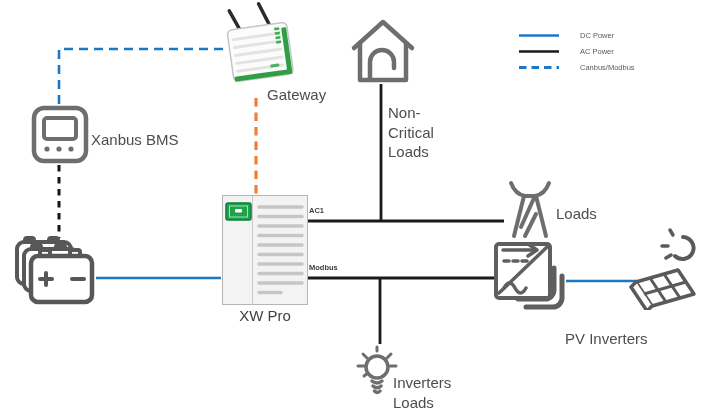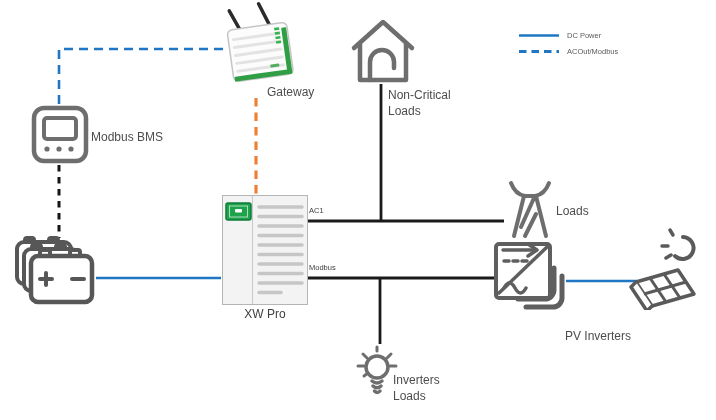--- a/index.html
+++ b/index.html
@@ -2,33 +2,33 @@
 <html><head>
 <meta charset="utf-8">
 <style>
   html,body{margin:0;padding:0;background:#fff;}
   .canvas{
     position:relative;width:716px;height:420px;background:#ffffff;
     font-family:"Liberation Sans", sans-serif;overflow:hidden;
   }
   .abs{position:absolute;}
   .label{
-    position:absolute;color:#4d4d4d;font-size:12px;line-height:1.3;
+    position:absolute;color:#4d4d4d;font-size:15px;line-height:1.3;
     white-space:normal;
   }
   .port-label{
-    position:absolute;color:#3d3d3d;font-size:7.5px;line-height:1;
+    position:absolute;color:#3d3d3d;font-size:7.5px;line-height:1;font-weight:bold;
   }
   .xwpro-label{
     position:absolute;left:222px;top:307px;width:86px;text-align:center;
-    color:#3f3f3f;font-size:12px;
+    color:#3f3f3f;font-size:15px;
   }
   .legend{position:absolute;left:518px;top:27px;}
   .legend-row{display:flex;align-items:center;height:16px;}
-  .legend-row .txt{color:#5a5a5a;font-size:7.5px;margin-left:7px;}
+  .legend-row .txt{color:#5a5a5a;font-size:7.5px;margin-left:20px;}
   svg{display:block;}
 </style>
 </head>
 <body>
 
 <div class="canvas">
 
   <svg class="abs" style="left:0;top:0" width="716" height="420" viewBox="0 0 716 420">
     <polyline points="59,104 59,49 226,49" fill="none" stroke="#1f77c4" stroke-width="2.6" stroke-dasharray="9 6"></polyline>
     <line x1="59" y1="165" x2="59" y2="238" stroke="#151515" stroke-width="3" stroke-dasharray="6.5 5.5"></line>
@@ -66,21 +66,21 @@
   </svg>
   <div class="label" style="left:267px;top:85px">Gateway</div>
 
   <svg class="abs" style="left:30px;top:104px" width="60" height="62" viewBox="0 0 60 62">
     <rect x="4" y="4" width="52" height="53" rx="10" fill="#ffffff" stroke="#6e6e6e" stroke-width="4.5"></rect>
     <rect x="14" y="14" width="32" height="21" rx="3" fill="#ffffff" stroke="#6e6e6e" stroke-width="4"></rect>
     <circle cx="17" cy="45" r="2.6" fill="#6e6e6e"></circle>
     <circle cx="29" cy="45" r="2.6" fill="#6e6e6e"></circle>
     <circle cx="41" cy="45" r="2.6" fill="#6e6e6e"></circle>
   </svg>
-  <div class="label" style="left:91px;top:130px">Modbus BMS</div>
+  <div class="label" style="left:91px;top:130px">Xanbus BMS</div>
 
   <svg class="abs" style="left:12px;top:232px" width="92" height="76" viewBox="0 0 92 76">
     <g stroke="#575757" fill="#ffffff" stroke-width="4" stroke-linejoin="round">
       <rect x="13" y="6" width="9" height="8" rx="2"></rect>
       <rect x="37" y="6" width="9" height="8" rx="2"></rect>
       <rect x="5" y="10" width="54" height="42" rx="7"></rect>
       <rect x="20" y="13" width="9" height="8" rx="2"></rect>
       <rect x="44" y="13" width="9" height="8" rx="2"></rect>
       <rect x="12" y="17" width="54" height="42" rx="7"></rect>
       <rect x="28" y="18" width="10" height="9" rx="2"></rect>
@@ -117,21 +117,21 @@
   <div class="port-label" style="left:309px;top:207px">AC1</div>
   <div class="port-label" style="left:309px;top:264px">Modbus</div>
 
   <svg class="abs" style="left:348px;top:14px" width="70" height="72" viewBox="0 0 70 72">
     <g fill="none" stroke="#6e6e6e" stroke-width="4.5" stroke-linecap="round" stroke-linejoin="round">
       <polyline points="6,34 35,8 64,34"></polyline>
       <path d="M12 30 V66 H58 V30"></path>
       <path d="M22 66 V48 a12 12 0 0 1 24 0 v6"></path>
     </g>
   </svg>
-  <div class="label" style="left:388px;top:88px;width:64px">Non-Critical Loads</div>
+  <div class="label" style="left:388px;top:103px;width:64px">Non-Critical Loads</div>
 
   <svg class="abs" style="left:504px;top:180px" width="54" height="60" viewBox="0 0 54 60">
     <g fill="none" stroke="#6e6e6e" stroke-width="4" stroke-linecap="round" stroke-linejoin="round">
       <path d="M7 3 C10 11 15 15 21 16"></path>
       <path d="M45 3 C42 11 37 15 31 16"></path>
       <line x1="21" y1="16" x2="31" y2="16"></line>
       <line x1="20" y1="16" x2="10" y2="56"></line>
       <line x1="32" y1="16" x2="42" y2="56"></line>
       <line x1="30" y1="18" x2="17" y2="47"></line>
       <line x1="21" y1="56" x2="32" y2="34"></line>
@@ -193,19 +193,25 @@
 
   <div class="legend">
     <div class="legend-row">
       <svg width="42" height="5" viewBox="0 0 42 5">
         <line x1="1" y1="2.5" x2="41" y2="2.5" stroke="#1f77c4" stroke-width="2.6"></line>
       </svg>
       <span class="txt">DC Power</span>
     </div>
     <div class="legend-row">
       <svg width="42" height="5" viewBox="0 0 42 5">
+        <line x1="1" y1="2.5" x2="41" y2="2.5" stroke="#1a1a1a" stroke-width="2.6"></line>
+      </svg>
+      <span class="txt">AC Power</span>
+    </div>
+    <div class="legend-row">
+      <svg width="42" height="5" viewBox="0 0 42 5">
         <line x1="1" y1="2.5" x2="41" y2="2.5" stroke="#1f77c4" stroke-width="3" stroke-dasharray="7.5 5"></line>
       </svg>
-      <span class="txt">ACOut/Modbus</span>
+      <span class="txt">Canbus/Modbus</span>
     </div>
   </div>
 
 </div>
 
 </body></html>

